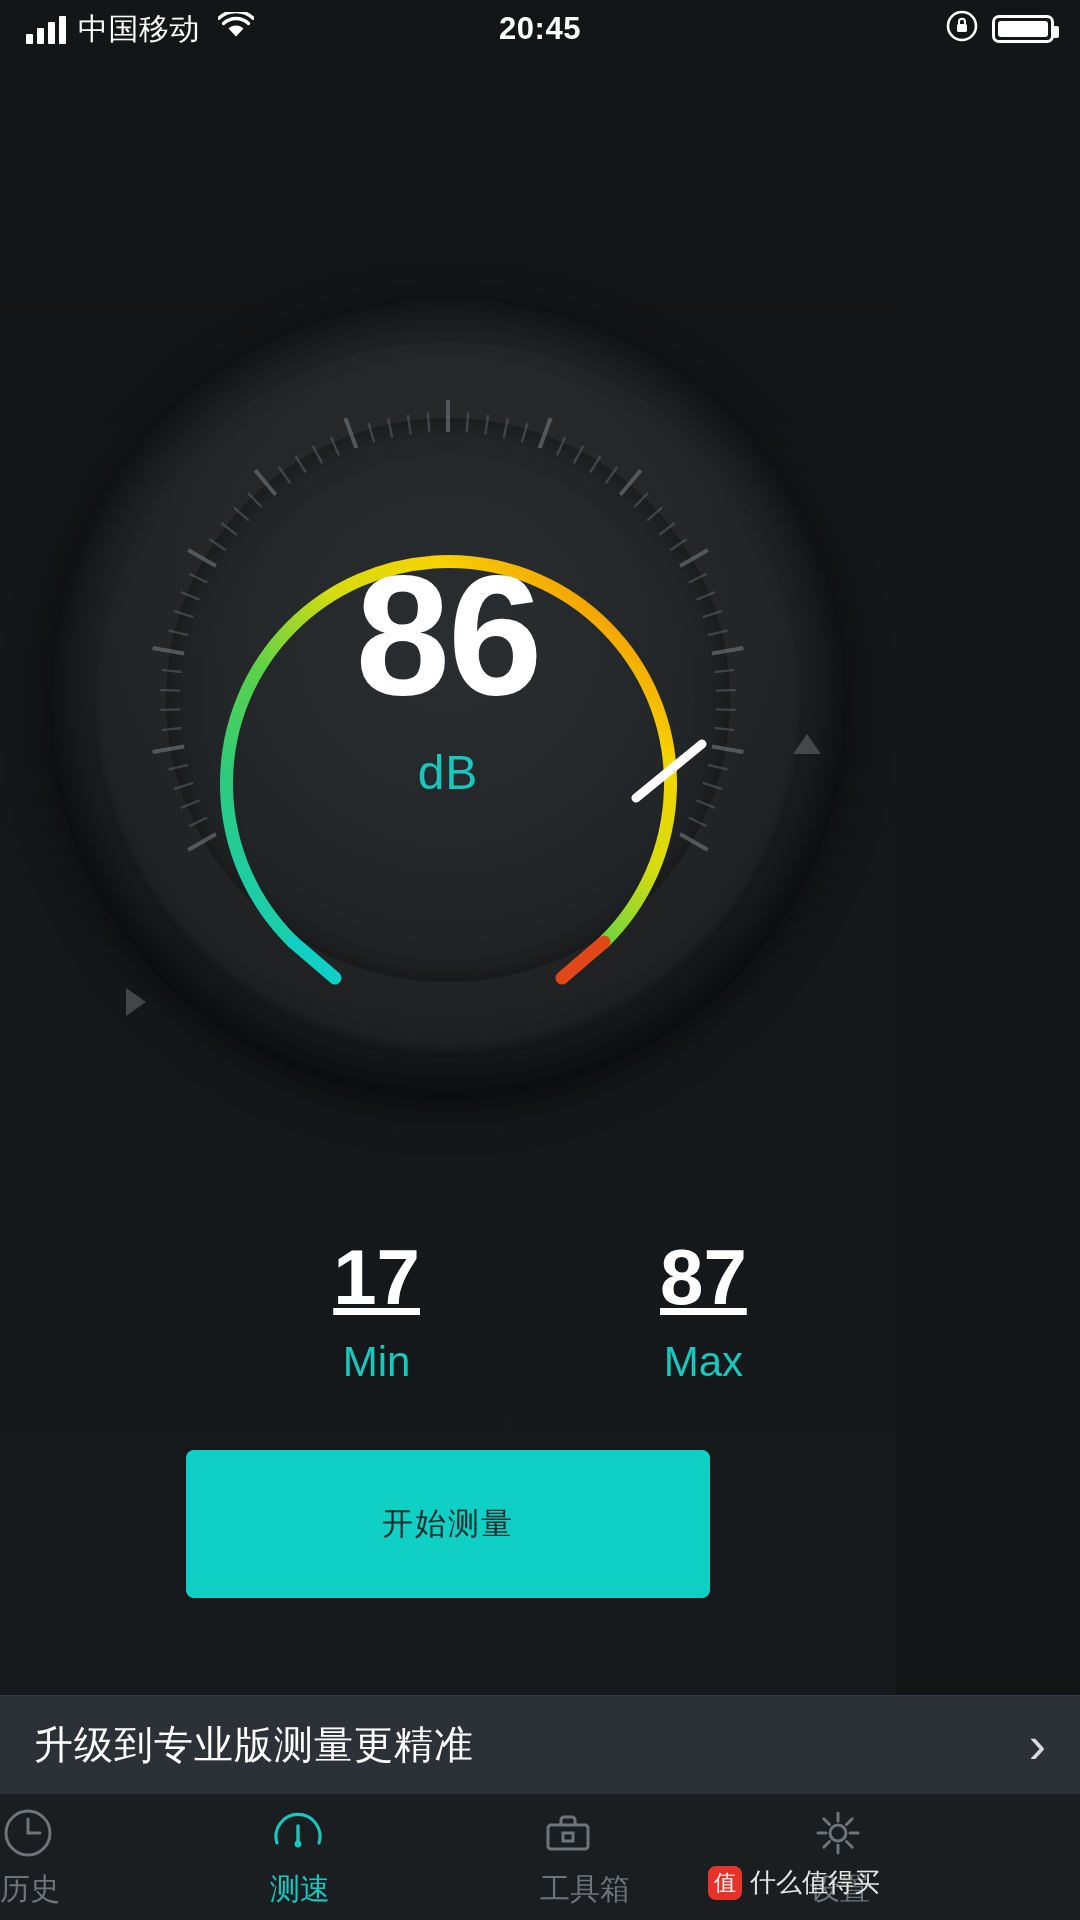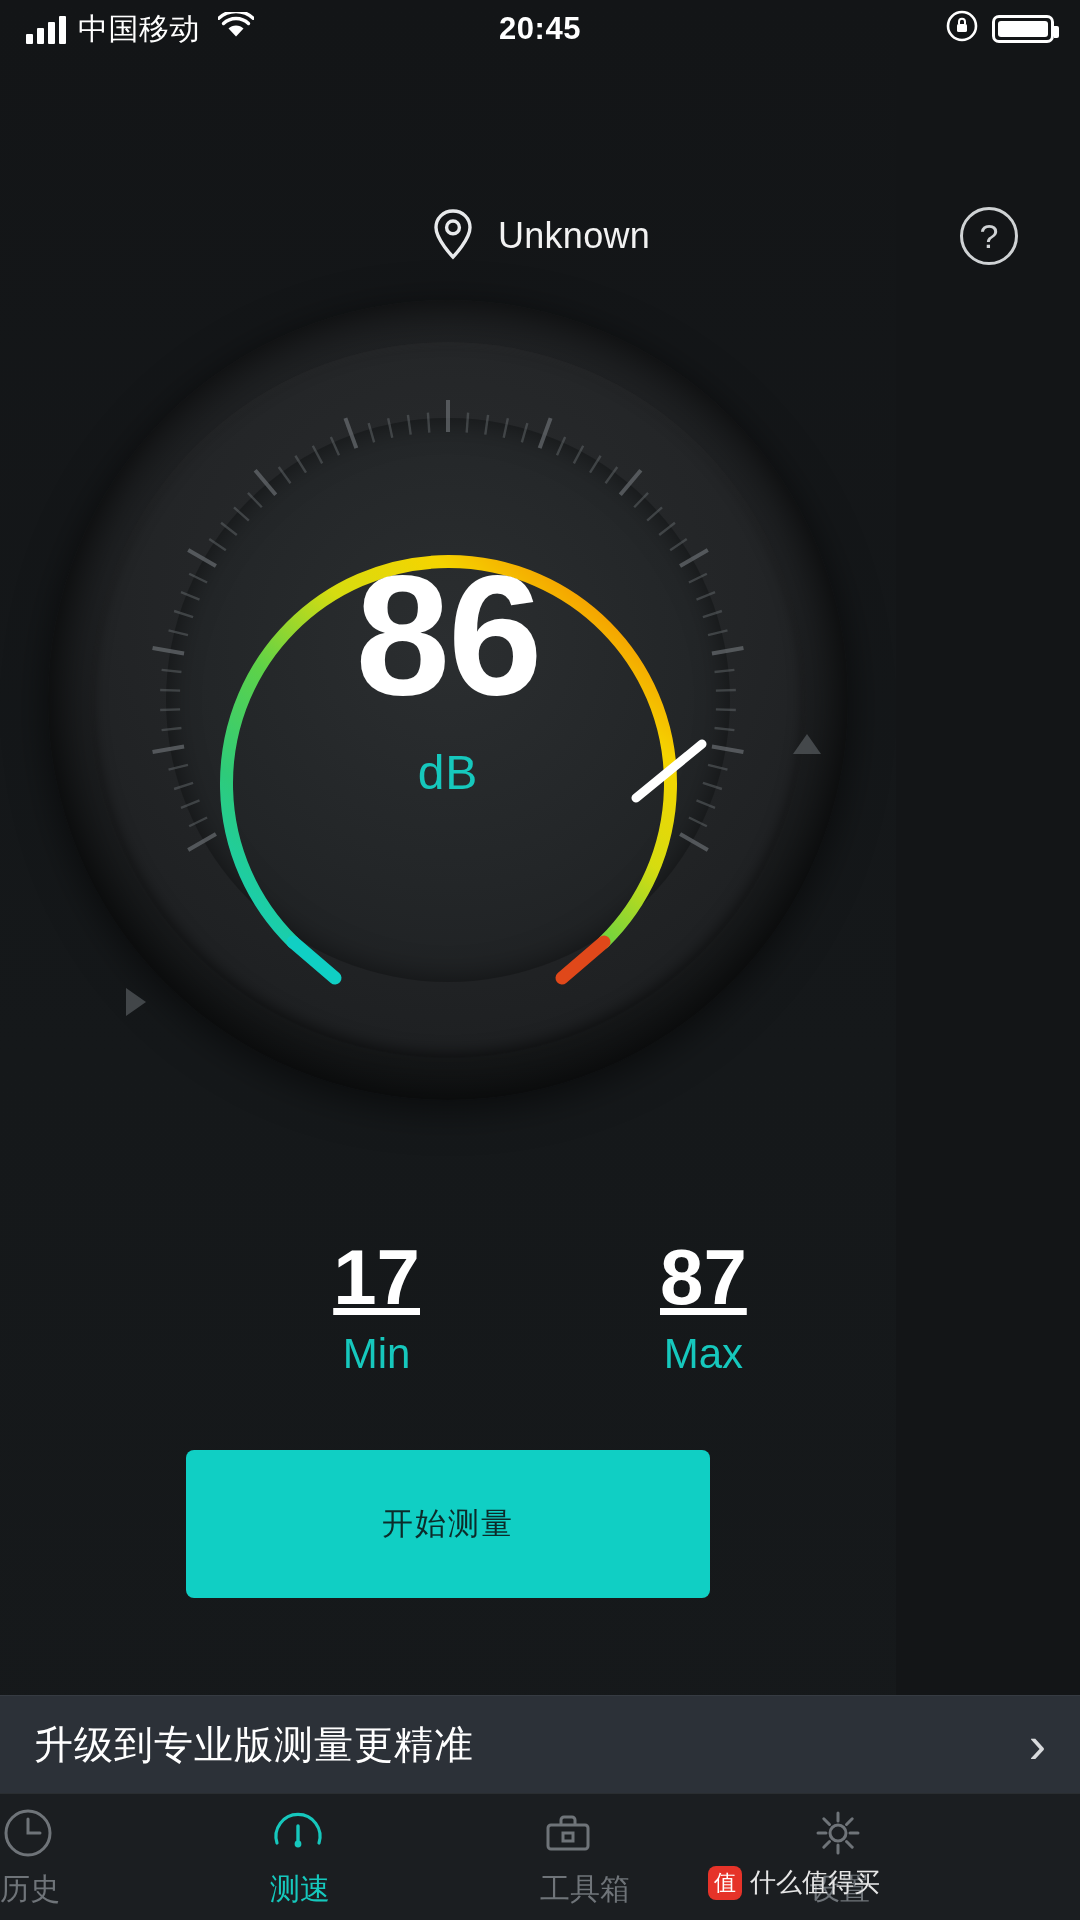--- a/index.html
+++ b/index.html
@@ -115,21 +115,21 @@
     border-bottom:20px solid #7b8084;
   }
 
   
   .minmax {
     position:absolute; top:1238px; left:0; width:1080px;
     display:flex; justify-content:center; gap:240px;
   }
   .mm-cell { text-align:center; }
   .mm-value { font-size:78px; font-weight:bold; color:#fff; line-height:1;text-decoration:underline; }
-  .mm-label { margin-top:14px; font-size:42px; color:#16c8bd; }
+  .mm-label { margin-top:22px; font-size:42px; color:#16c8bd; }
 
   
   .start-btn {
     position:absolute; top:1450px; left:50%; transform:translateX(-50%);
     width:524px; height:148px;
     background:#10cfc4;
     border-radius:8px;
     display:flex; align-items:center; justify-content:center;
     font-size:31px; color:#0c2b2a; letter-spacing:2px;
   }
@@ -200,34 +200,20 @@
           <rect x="11" y="14" width="10" height="8" rx="1.6" fill="#fff"></rect>
           <path d="M13 14 v-2.3 a3 3 0 0 1 6 0 V14" stroke="#fff" stroke-width="2" fill="none"></path>
         </svg>
       </span>
       <span class="battery">
           <i></i>
         </span>
     </div>
   </div>
 
-  <div class="header">
-    <div class="loc-wrap">
-      <span>
-        <svg width="46" height="54" viewBox="0 0 46 54">
-          <path d="M23 4 C13 4 6 11.4 6 20.6 C6 32.5 23 50 23 50 C23 50 40 32.5 40 20.6 C40 11.4 33 4 23 4 Z" fill="none" stroke="#e8eaec" stroke-width="3.4"></path>
-          <circle cx="23" cy="20.4" r="6.4" fill="none" stroke="#e8eaec" stroke-width="3.4"></circle>
-        </svg>
-      </span>
-      <span class="loc-label">Unknown</span>
-    </div>
-    <div class="help-btn">
-      <span>?</span>
-    </div>
-  </div>
 
   <div class="gauge-wrap">
     <div class="gauge-outer"></div>
     <div class="gauge-ring2"></div>
     <div class="gauge-inner"></div>
 
     <svg class="gauge-svg" viewBox="0 0 800 800">
       <defs>
         <linearGradient id="arcgrad" x1="0%" y1="100%" x2="100%" y2="0%">
           <stop offset="0%" stop-color="#10cfc4"></stop>

